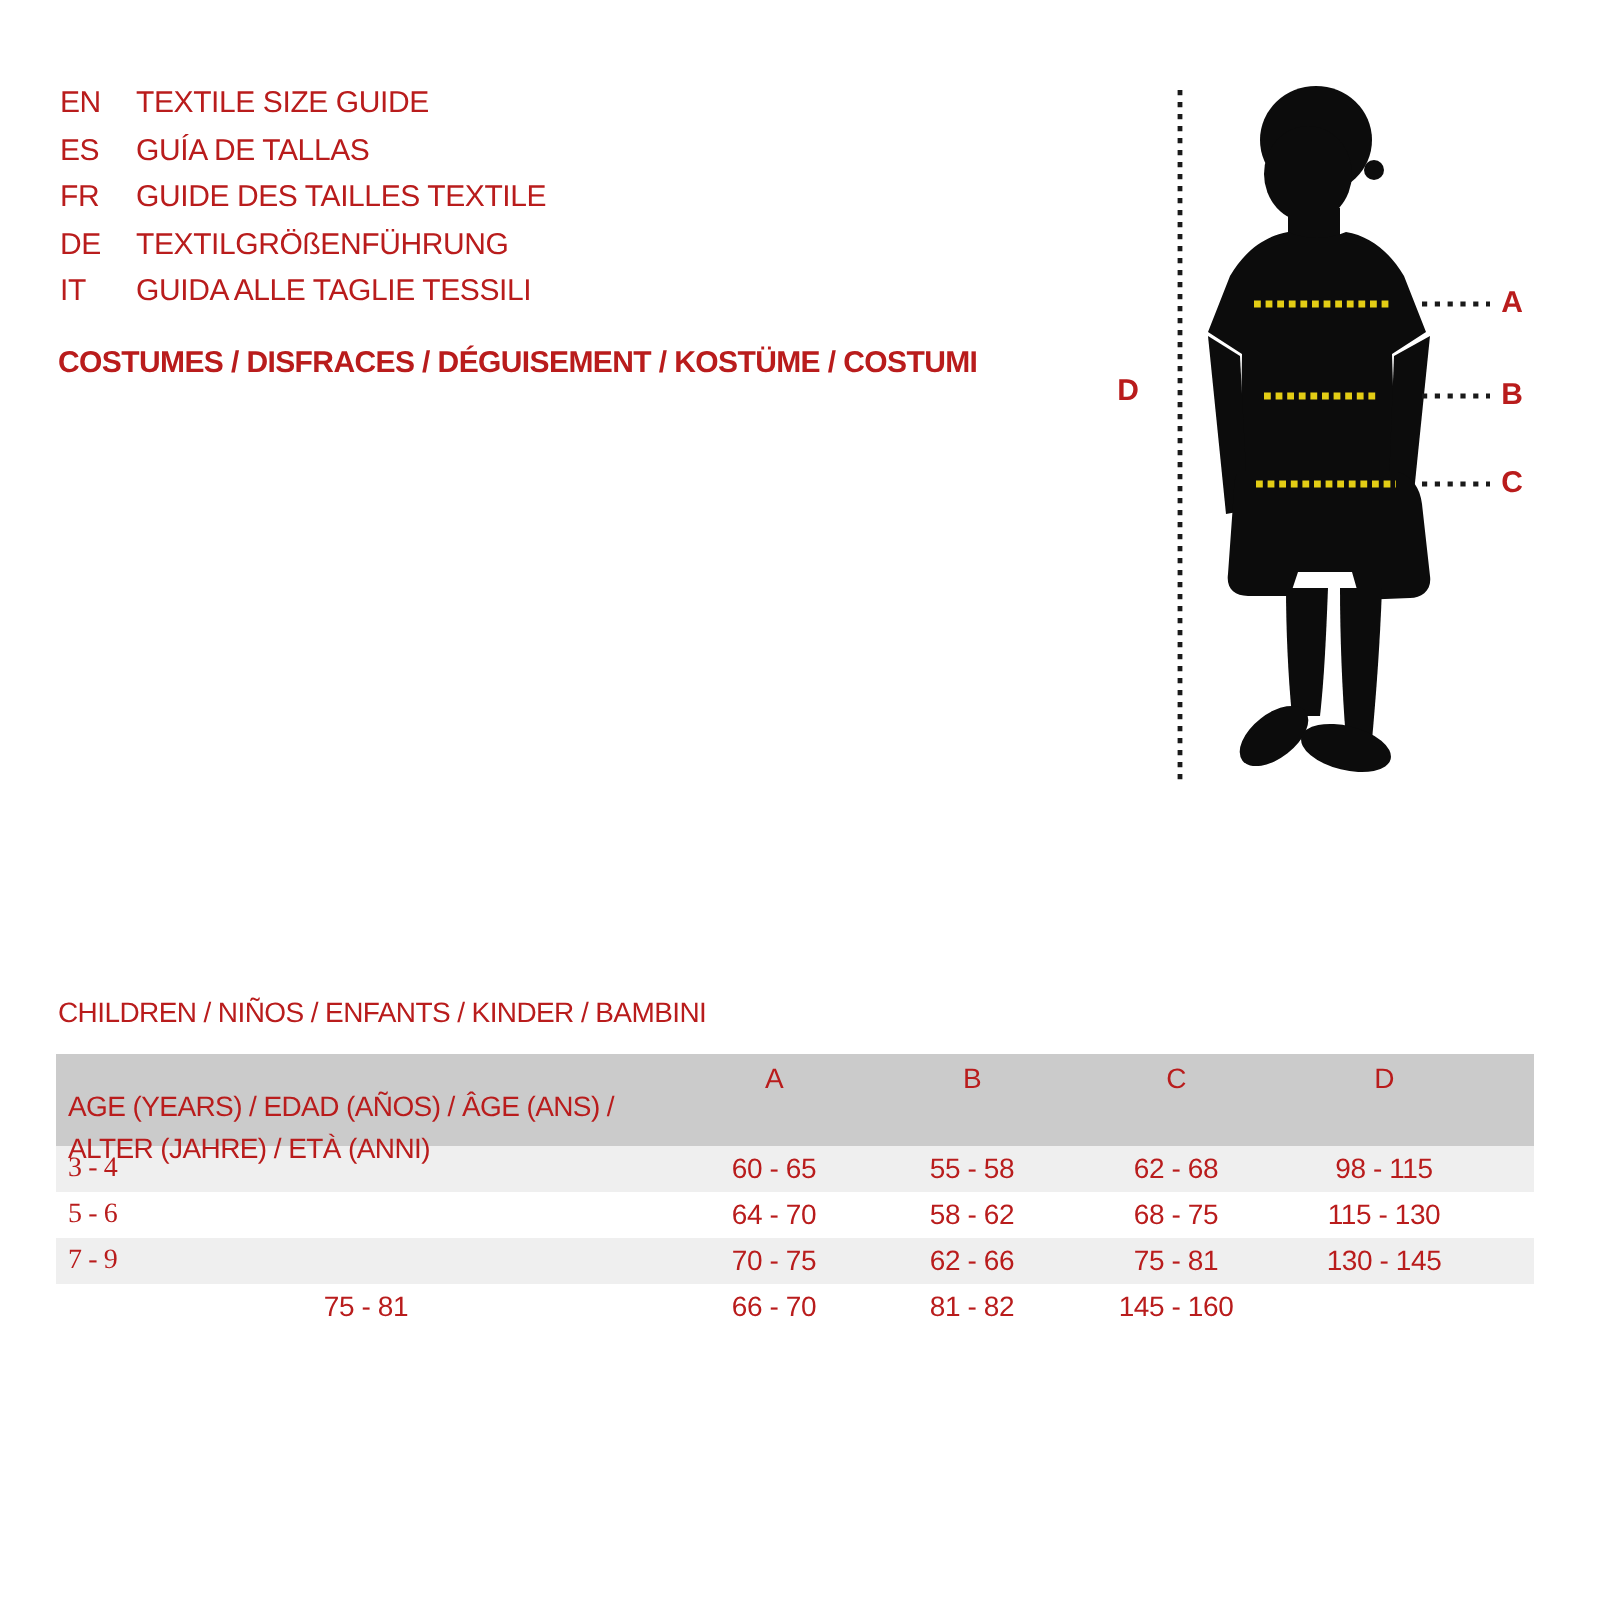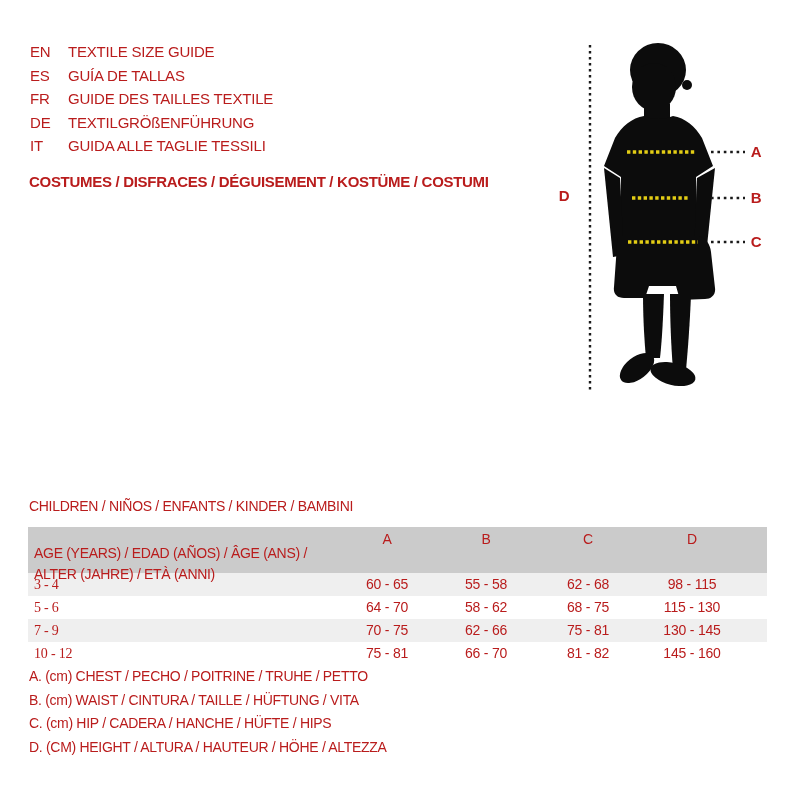--- a/index.html
+++ b/index.html
@@ -138,29 +138,22 @@
     </div>
     <div class="trow">
       <div class="age-c">7 - 9</div>
       <div class="val-c">70 - 75</div>
       <div class="val-c">62 - 66</div>
       <div class="val-c">75 - 81</div>
       <div class="val-c">130 - 145</div>
       <div></div>
     </div>
     <div class="trow">
-      <div class="age-c">10 - 12</div>
       <div class="val-c">75 - 81</div>
       <div class="val-c">66 - 70</div>
       <div class="val-c">81 - 82</div>
       <div class="val-c">145 - 160</div>
       <div></div>
     </div>
   </div>
 
-  <div class="legend">
-    <div class="legend-line">A. (cm) CHEST / PECHO / POITRINE / TRUHE / PETTO</div>
-    <div class="legend-line">B. (cm) WAIST / CINTURA / TAILLE / HÜFTUNG / VITA</div>
-    <div class="legend-line">C. (cm) HIP / CADERA / HANCHE / HÜFTE / HIPS</div>
-    <div class="legend-line">D. (CM) HEIGHT / ALTURA / HAUTEUR / HÖHE / ALTEZZA</div>
-  </div>
 
 </div>
 
 </body></html>

